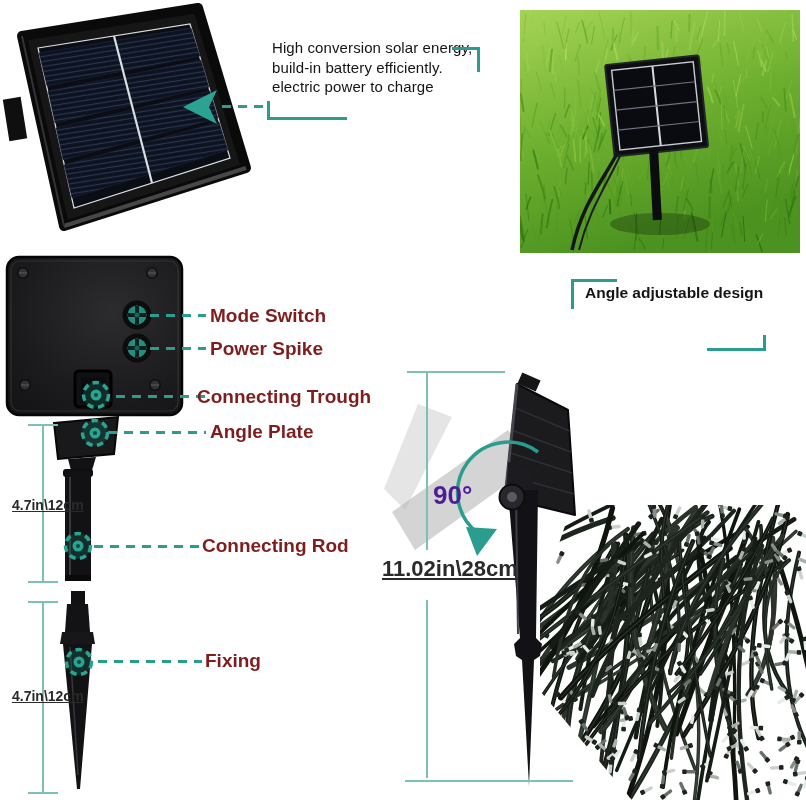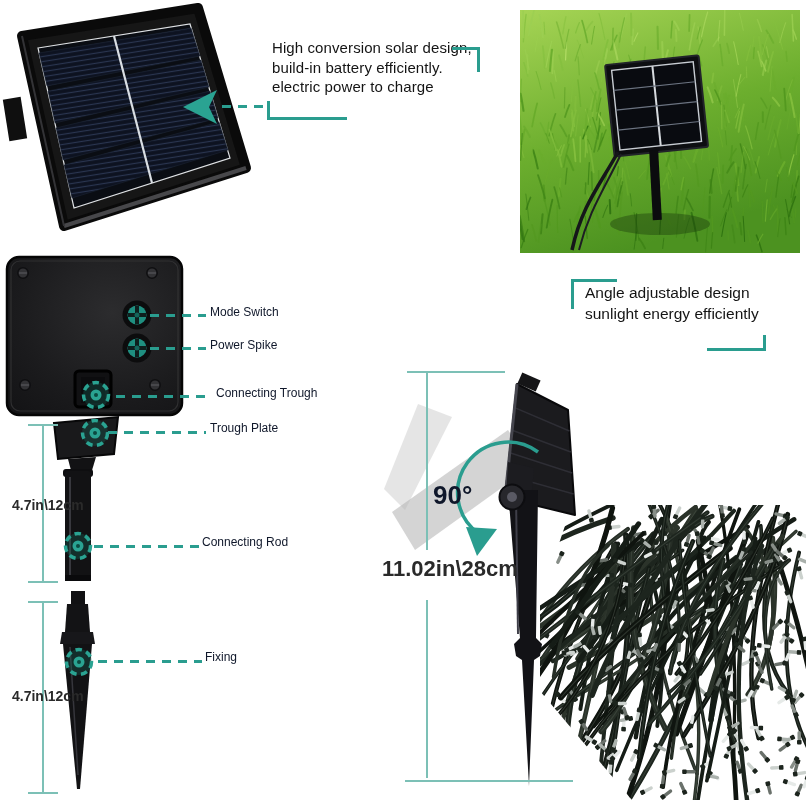--- a/index.html
+++ b/index.html
@@ -7,27 +7,27 @@
     width:806px;height:800px;position:relative;overflow:hidden;background:#ffffff;
     font-family:"Liberation Sans",sans-serif;
     --accent:#2a9d8f;
     --mline:#7cc0b6;
     --ink:#171717;
   }
   .abs{position:absolute;}
   svg{display:block;}
   .para{font-size:15px;line-height:19.5px;font-weight:400;color:#141414;letter-spacing:.1px;}
   .para span{display:block;white-space:nowrap;}
-  .para2{font-size:15.5px;line-height:21px;font-weight:400;color:#141414;}
+  .para2{font-size:15.5px;line-height:21px;font-weight:700;color:#141414;}
   .para2 span{display:block;white-space:nowrap;}
-  .lbl{font-size:12px;font-weight:400;color:#0f172a;white-space:nowrap;}
+  .lbl{font-size:19px;font-weight:700;color:#7f1d1d;white-space:nowrap;}
   .dash{height:3px;background:repeating-linear-gradient(90deg,var(--accent) 0 9px,transparent 9px 16px);}
-  .mtext{font-size:14px;font-weight:700;color:#2a2a2a;white-space:nowrap;}
+  .mtext{font-size:14px;font-weight:700;color:#2a2a2a;white-space:nowrap;text-decoration:underline;}
   .mtext.big{font-size:22px;}
-  .angle-text{font-size:26px;font-weight:700;color:#0f172a;}
+  .angle-text{font-size:26px;font-weight:700;color:#4c1d95;}
   .br{border:0 solid var(--accent);}
   .br-tr{border-top-width:3px;border-right-width:3px;}
   .br-bl{border-left-width:3px;border-bottom-width:3px;}
   .br-tl{border-left-width:3px;border-top-width:3px;}
   .br-br2{border-right-width:3px;border-bottom-width:3px;}
 </style>
 </head>
 <body>
 
 <svg class="abs" style="left:0;top:0" width="806" height="800" viewBox="0 0 806 800">
@@ -1428,46 +1428,45 @@
         <rect x="-2.3" y="4" width="4.6" height="4.5" rx="1" fill="#1c241d"></rect>
       </g>
       <g transform="translate(261.5 49.9) rotate(202)">
         <rect x="-1.7" y="-5" width="3.4" height="10" rx="1.7" fill="#aab1ac"></rect>
         <rect x="-2.3" y="4" width="4.6" height="4.5" rx="1" fill="#1c241d"></rect>
       </g>
     </g>
 </svg>
 
 <div class="abs para" style="left:272px;top:38px">
-  <span>High conversion solar design,</span>
+  <span>High conversion solar energy,</span>
   <span>build-in battery efficiently.</span>
   <span>electric power to charge</span>
 </div>
 <div class="abs br br-tr" style="left:452px;top:47px;width:25px;height:22px"></div>
 <div class="abs br br-bl" style="left:267px;top:101px;width:77px;height:16px"></div>
 <div class="abs dash" style="left:222px;top:105px;width:45px"></div>
 
 <div class="abs para2" style="left:585px;top:282px">
   <span>Angle adjustable design</span>
-  <span>sunlight energy efficiently</span>
 </div>
 <div class="abs br br-tl" style="left:571px;top:279px;width:43px;height:27px"></div>
 <div class="abs br br-br2" style="left:707px;top:335px;width:56px;height:13px"></div>
 
 <div class="abs dash" style="left:150px;top:314px;width:56px"></div>
 <div class="abs lbl" style="left:210px;top:305px">Mode Switch</div>
 
 <div class="abs dash" style="left:150px;top:347px;width:56px"></div>
 <div class="abs lbl" style="left:210px;top:338px">Power Spike</div>
 
 <div class="abs dash" style="left:116px;top:395px;width:90px"></div>
-<div class="abs lbl" style="left:216px;top:386px">Connecting Trough</div>
+<div class="abs lbl" style="left:197px;top:386px">Connecting Trough</div>
 
 <div class="abs dash" style="left:108px;top:431px;width:98px"></div>
-<div class="abs lbl" style="left:210px;top:421px">Trough Plate</div>
+<div class="abs lbl" style="left:210px;top:421px">Angle Plate</div>
 
 <div class="abs dash" style="left:94px;top:545px;width:108px"></div>
 <div class="abs lbl" style="left:202px;top:535px">Connecting Rod</div>
 
 <div class="abs dash" style="left:98px;top:660px;width:104px"></div>
 <div class="abs lbl" style="left:205px;top:650px">Fixing</div>
 
 <div class="abs mtext" style="left:12px;top:497px">4.7in\12cm</div>
 <div class="abs mtext" style="left:12px;top:688px">4.7in\12cm</div>
 <div class="abs mtext big" style="left:382px;top:556px">11.02in\28cm</div>

